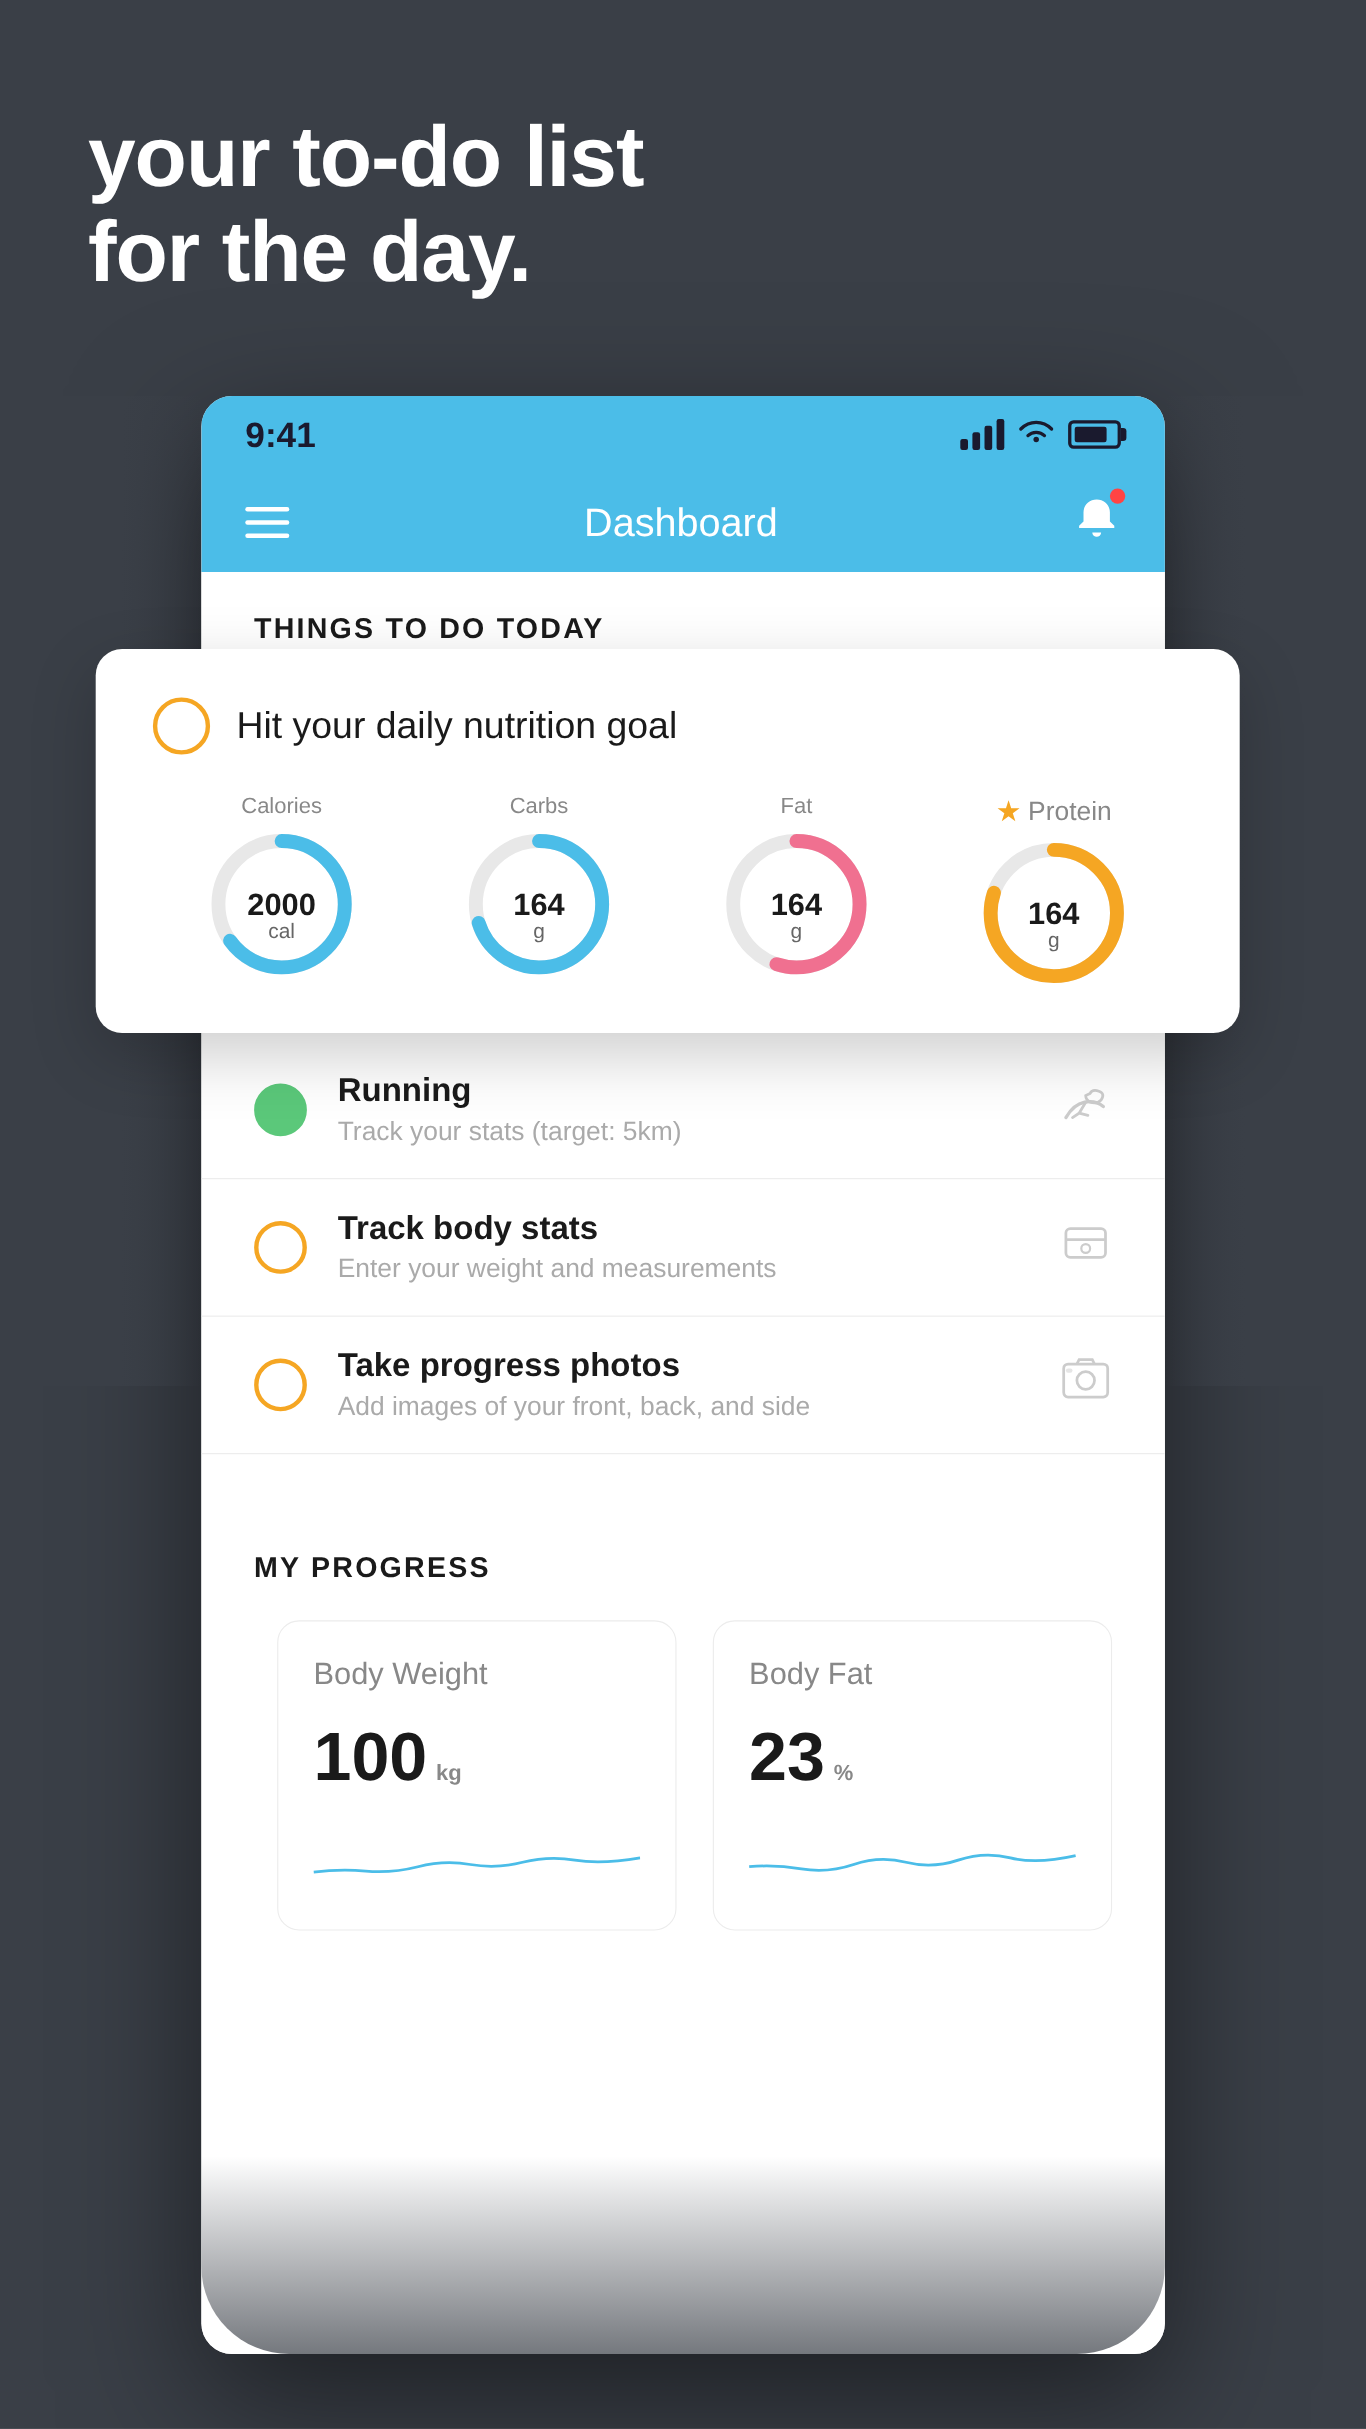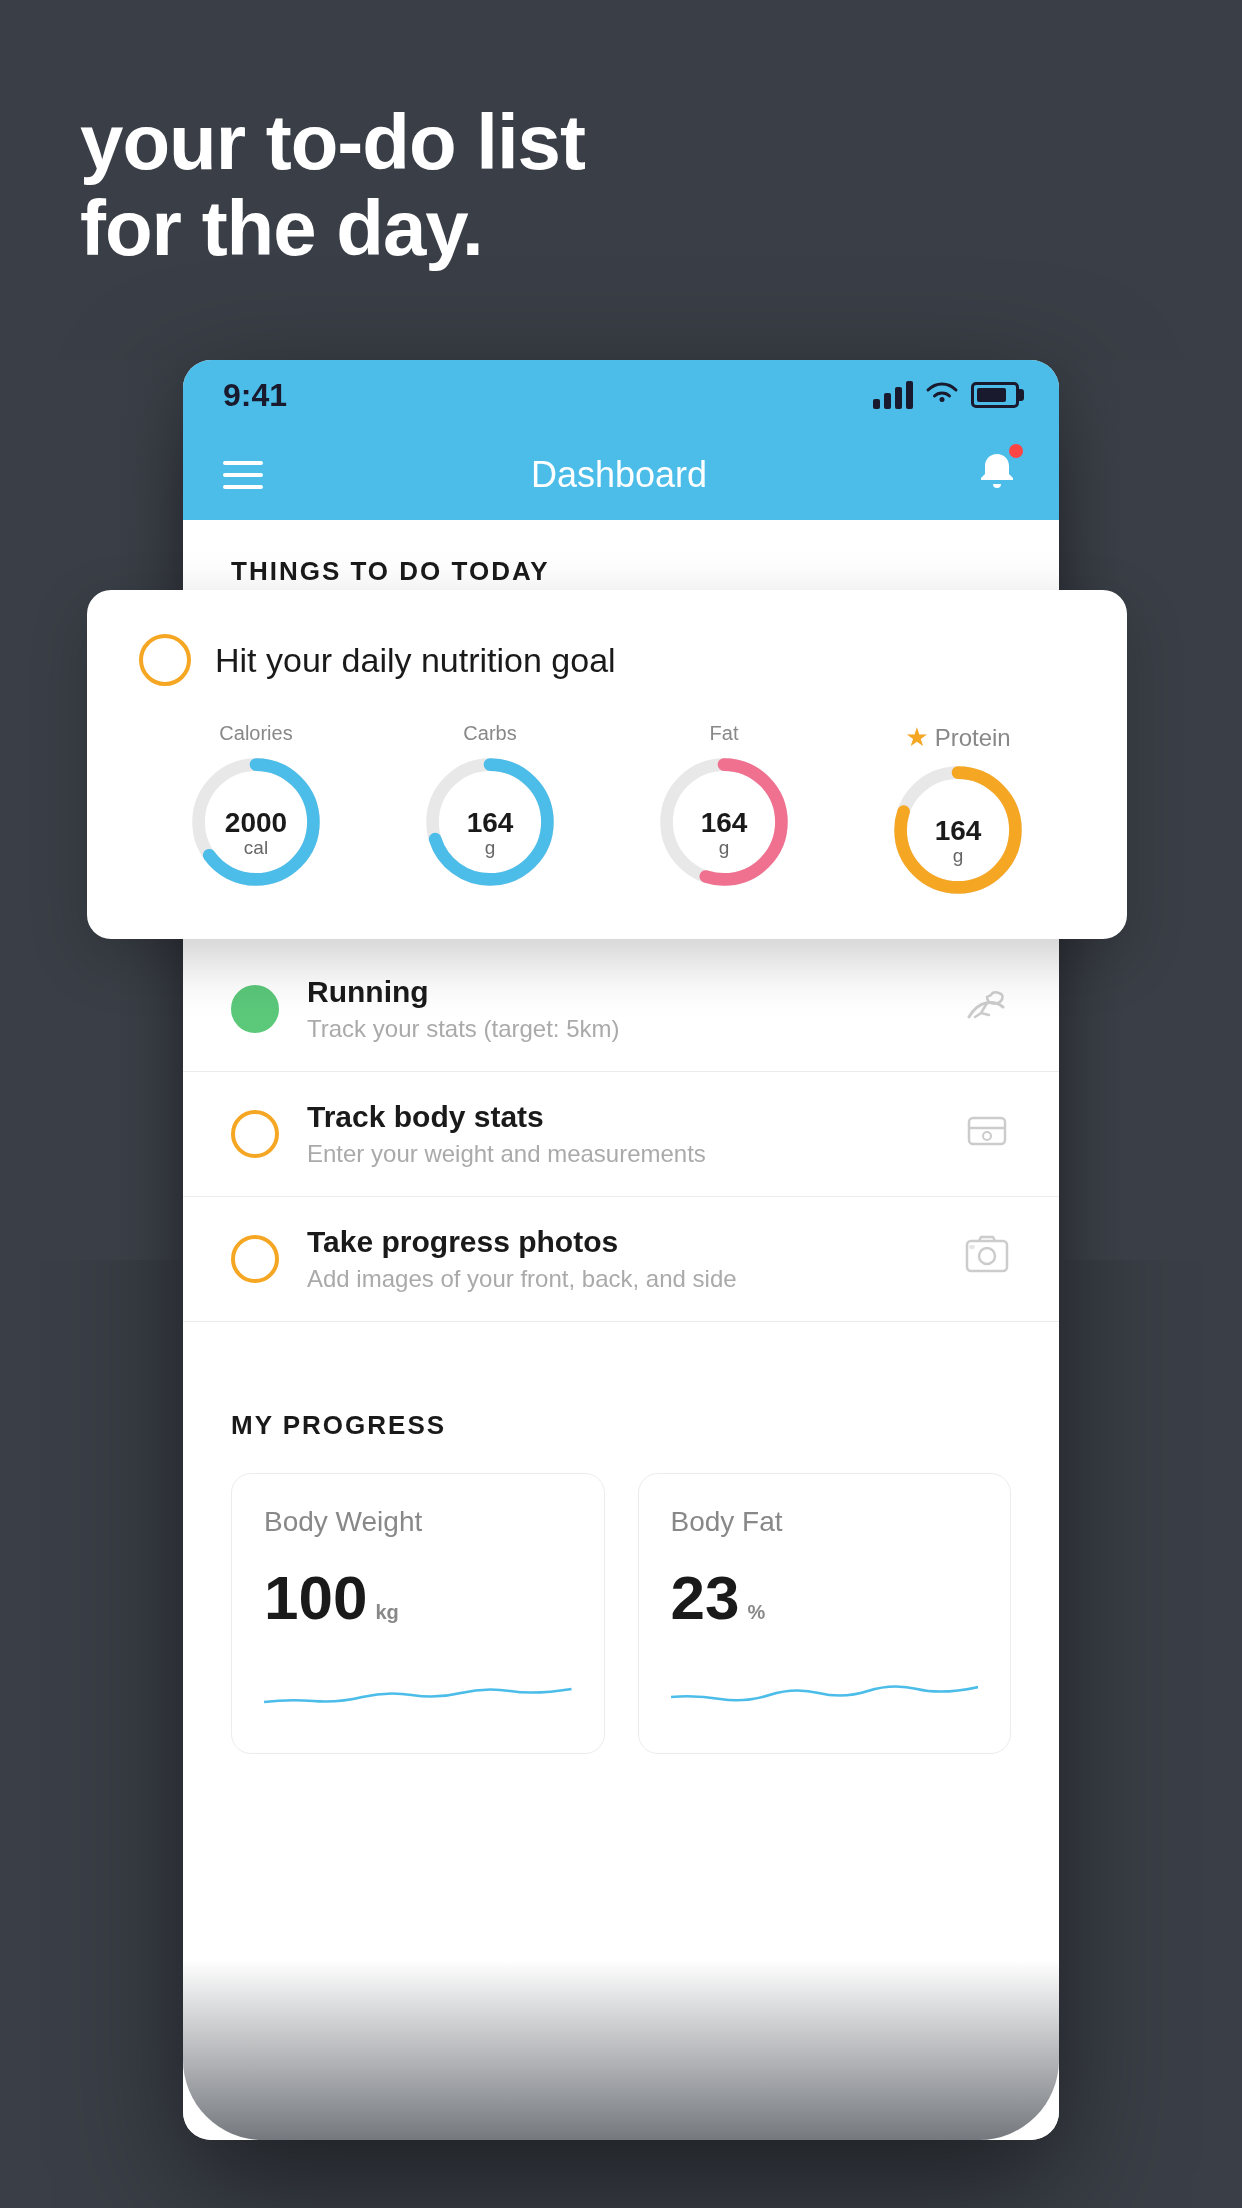--- a/index.html
+++ b/index.html
@@ -331,20 +331,21 @@
       font-size: 26px;
       font-weight: 800;
       letter-spacing: 2px;
       color: #1a1a1a;
       margin-bottom: 32px;
     }
 
     .progress-cards {
       display: flex;
       gap: 33px;
+      margin-left: 21px;
     }
 
     .progress-card {
       flex: 1;
       background: white;
       border: 1px solid #ececec;
       border-radius: 20px;
       padding: 32px;
       overflow: hidden;
     }

